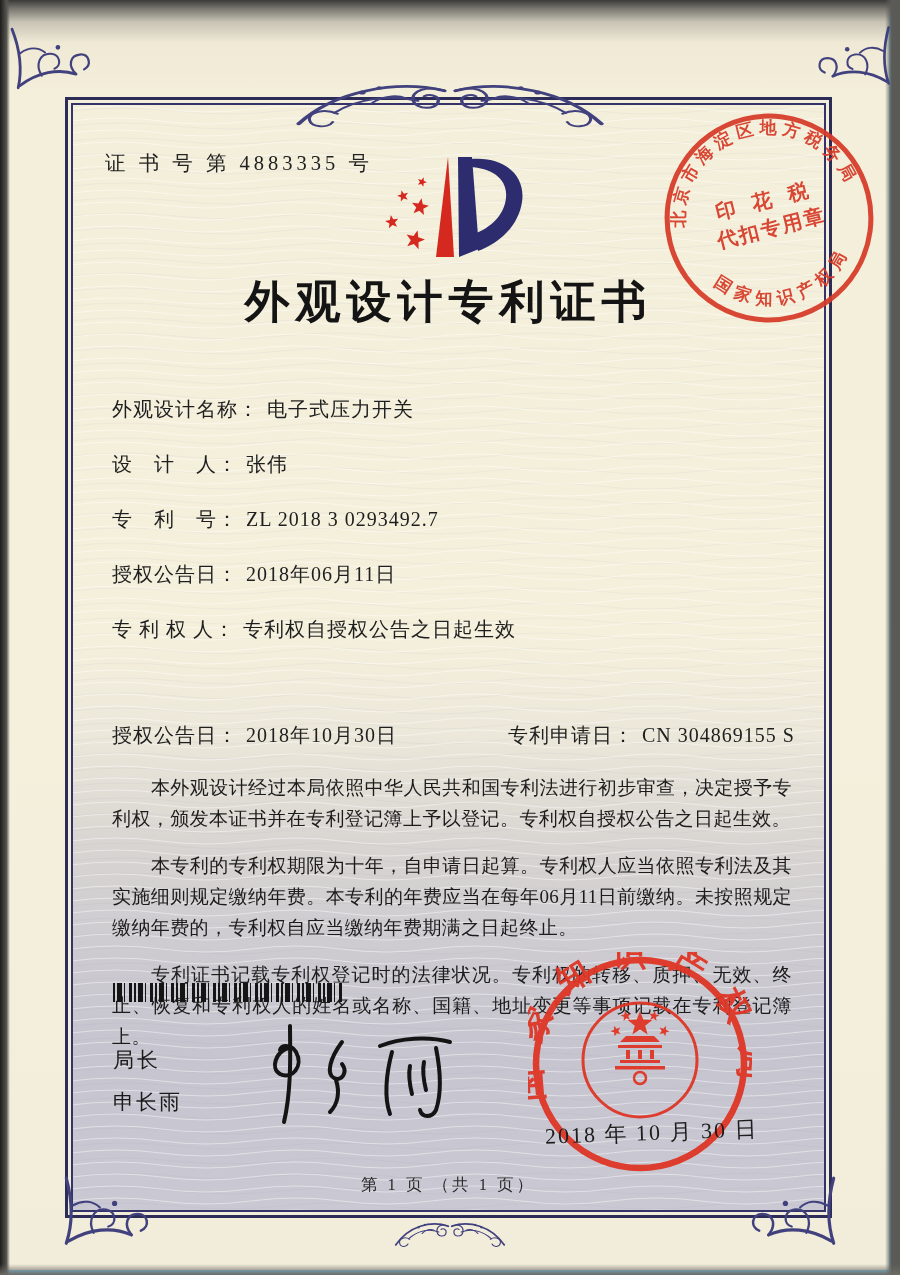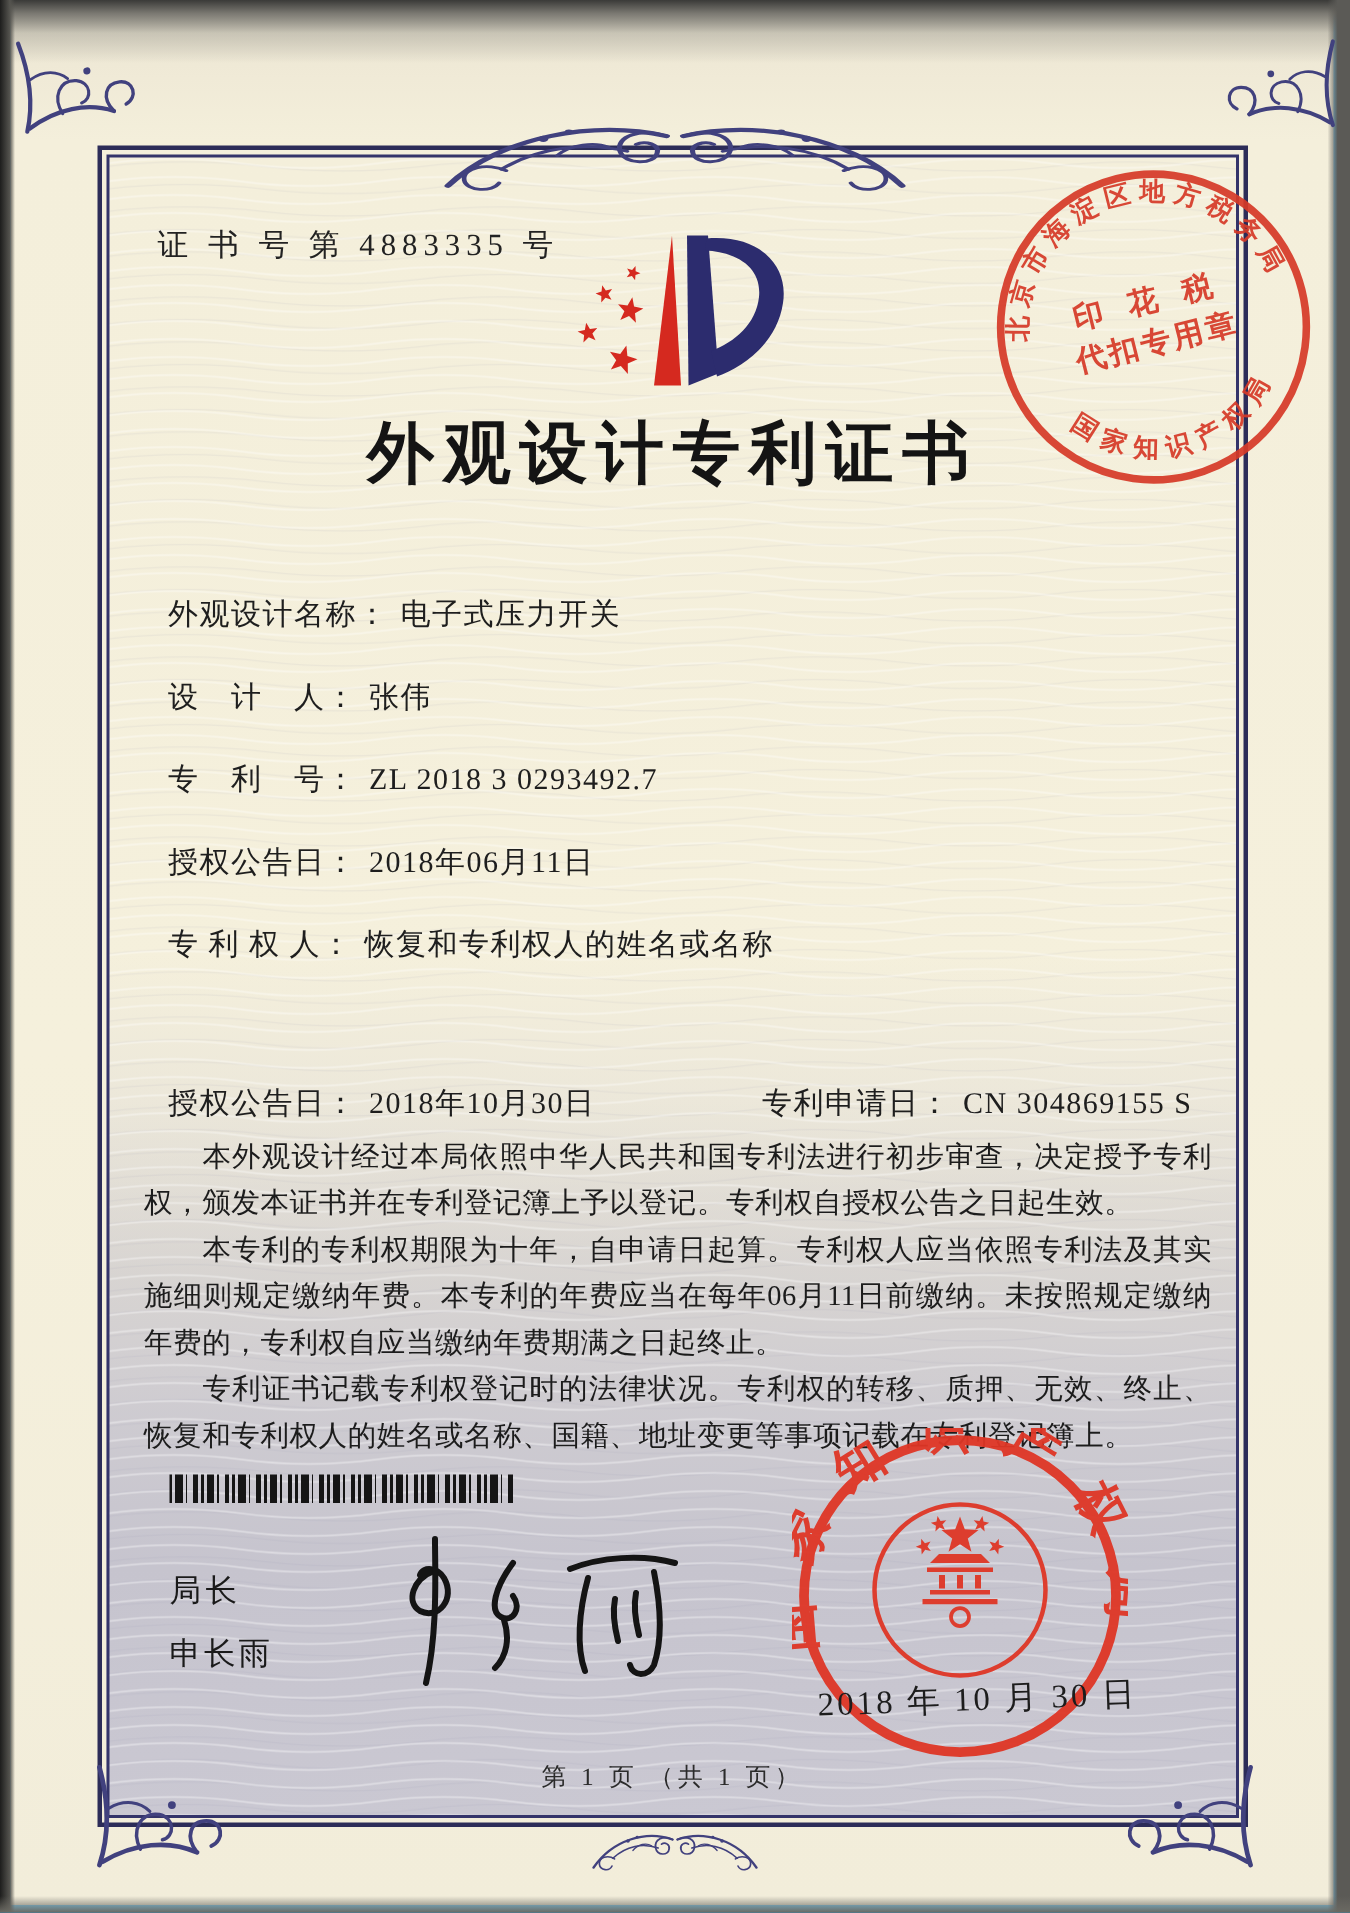--- a/index.html
+++ b/index.html
@@ -24,21 +24,21 @@
   .frame-in{position:absolute;inset:3px;border:2px solid #34346a;}
   .cert-no{left:105px;top:149px;font-size:20.5px;letter-spacing:4px;color:#222;}
   .title{left:65px;width:767px;top:272px;text-align:center;font-size:45px;font-weight:700;
          letter-spacing:6px;color:#141414;}
   .frow{left:112px;width:710px;font-size:20px;color:#1e1e1e;white-space:nowrap;}
   .frow .lab{letter-spacing:1px;}
   .frow .val{margin-left:8px;letter-spacing:1px;}
   .grant2{position:absolute;left:396px;top:0;}
   .paras{left:96px;top:756px;width:712px;font-size:19px;line-height:31px;
          text-align:justify;color:#1c1c1c;}
-  .paras p{margin:0;text-indent:2.05em;letter-spacing:.4px;}
+  .paras p{margin:16px;text-indent:2.05em;letter-spacing:.4px;}
   .barcode{left:113px;top:983px;width:231px;height:19px;
     background:repeating-linear-gradient(90deg,#151515 0 2px,rgba(0,0,0,0) 2px 4px,
       #151515 4px 9px,rgba(0,0,0,0) 9px 11px,#151515 11px 12px,rgba(0,0,0,0) 12px 16px,
       #151515 16px 19px,rgba(0,0,0,0) 19px 21px);}
   .officer{left:113px;top:1046px;font-size:21px;letter-spacing:3px;color:#1a1a1a;}
   .officer-name{left:113px;top:1088px;font-size:21px;letter-spacing:2px;color:#1a1a1a;}
   .seal-date{left:545px;top:1118px;font-size:22px;letter-spacing:2px;color:#1d1d1d;
              transform:rotate(-2deg);}
   .footer{left:65px;width:767px;top:1174px;text-align:center;font-size:16.5px;
           letter-spacing:3px;color:#2b2b2b;}
@@ -159,21 +159,21 @@
   <div class="abs frow" style="top:451px;">
     <span class="lab">设　计　人：</span><span class="val">张伟</span>
   </div>
   <div class="abs frow" style="top:506px;">
     <span class="lab">专　利　号：</span><span class="val">ZL 2018 3 0293492.7</span>
   </div>
   <div class="abs frow" style="top:561px;">
     <span class="lab">授权公告日：</span><span class="val">2018年06月11日</span>
   </div>
   <div class="abs frow" style="top:616px;">
-    <span class="lab">专 利 权 人：</span><span class="val">恢复和专利权人的姓名或名称</span>
+    <span class="lab">专 利 权 人：</span><span class="val">专利权自授权公告之日起生效</span>
   </div>
   <div class="abs frow" style="top:722px;">
     <span class="lab">授权公告日：</span><span class="val">2018年10月30日</span>
     <span class="grant2">
       <span class="lab">专利申请日：</span><span class="val">CN 304869155 S</span>
     </span>
   </div>
 
   <div class="abs paras">
     <p>本外观设计经过本局依照中华人民共和国专利法进行初步审查，决定授予专利权，颁发本证书并在专利登记簿上予以登记。专利权自授权公告之日起生效。</p>

